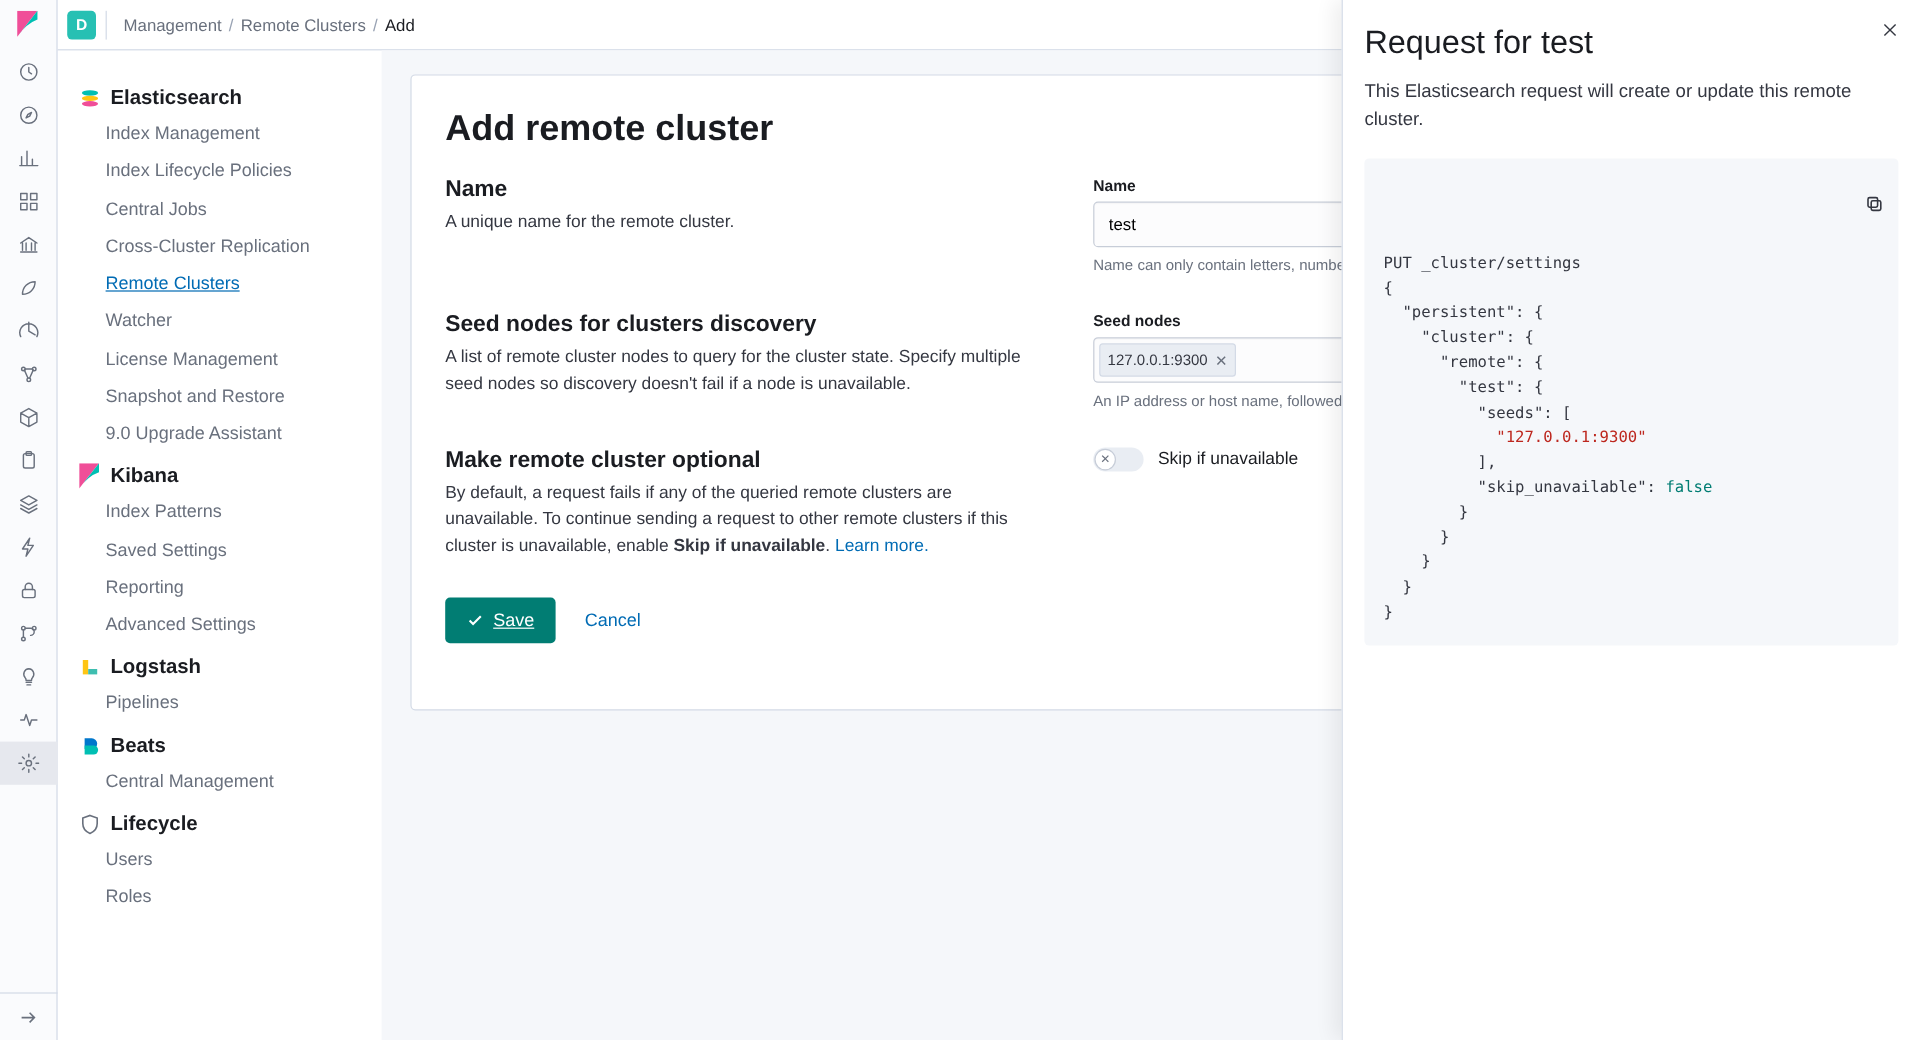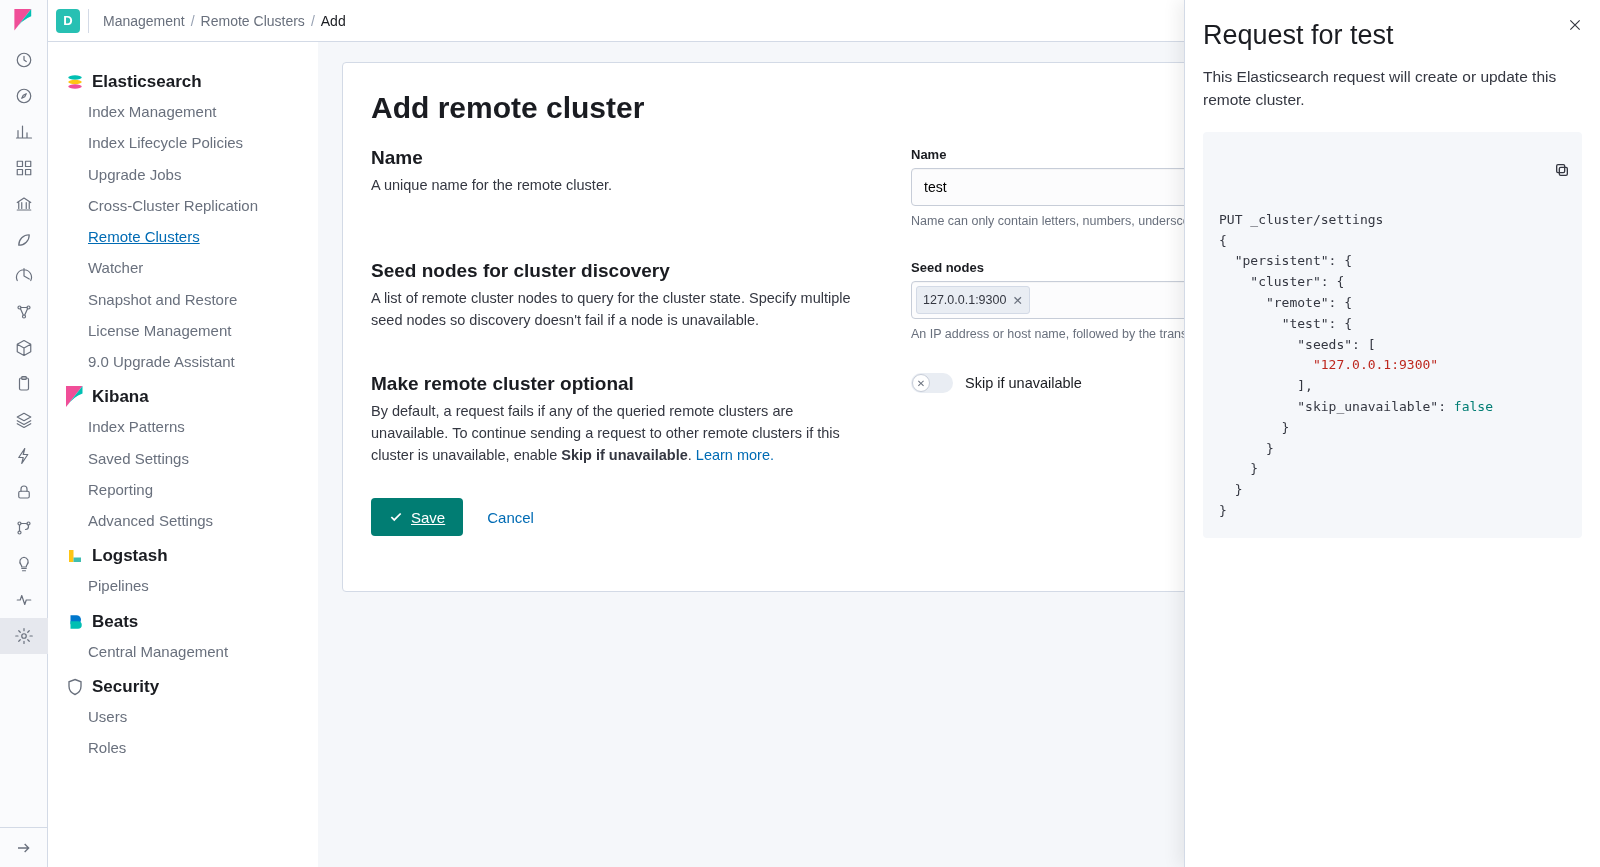--- a/index.html
+++ b/index.html
@@ -51,21 +51,21 @@
 .switch-row { display: flex; align-items: center; gap: 12px; }
 .switch { position: relative; width: 42px; height: 20px; background: #e9edf3; border-radius: 10px; cursor: pointer; }
 .switch-thumb { position: absolute; left: 1px; top: 1px; width: 18px; height: 18px; background: #fff; border: 1px solid #c7cdd8; border-radius: 50%; display: flex; align-items: center; justify-content: center; font-size: 10px; color: #69707d; }
 .switch-label { font-size: 14.5px; color: #1a1c21; }
 
 .buttons { display: flex; gap: 24px; align-items: center; margin-top: 4px; }
 .btn-primary { background: #017d73; color: #fff; border: none; border-radius: 4px; height: 38px; padding: 0 18px; font-size: 15px; font-weight: 500; display: inline-flex; align-items: center; gap: 8px; cursor: pointer; text-decoration: underline; }
 .btn-text { color: #006bb4; background: none; border: none; font-size: 15px; cursor: pointer; }
 
 
-.flyout { position: absolute; right: 0; top: 0; width: 416px; height: 867px; background: #fff; border-left: 1px solid #d3dae6; box-shadow: -6px 0 16px rgba(0,0,0,0.07); padding: 20px 18px; }
+.flyout { position: absolute; right: 0; top: 0; width: 482px; height: 867px; background: #fff; border-left: 1px solid #d3dae6; box-shadow: -6px 0 16px rgba(0,0,0,0.07); padding: 20px 18px; }
 .flyout-close { position: absolute; right: 18px; top: 18px; cursor: pointer; color: #343741; }
 .flyout-title { font-size: 27px; font-weight: 500; color: #1a1c21; margin-bottom: 14px; }
 .flyout-desc { font-size: 15.5px; color: #343741; line-height: 1.5; margin-bottom: 20px; }
 .code-block { background: #f5f7fa; border-radius: 4px; padding: 16px 16px; font-family: ui-monospace, SFMono-Regular, Menlo, Consolas, monospace; font-size: 13px; line-height: 1.6; color: #343741; white-space: pre; position: relative; overflow: auto; }
 .code-copy { position: absolute; right: 12px; top: 10px; cursor: pointer; color: #343741; }
 .tok-key { color: #343741; }
 .tok-str { color: #bd271e; }
 .tok-bool { color: #017d73; }
 
 .kibana-logo svg { width: 20px; height: 24px; }
@@ -204,26 +204,26 @@
         <svg viewBox="0 0 24 24">
           <ellipse cx="12" cy="6" rx="9" ry="3" fill="#00bfb3"></ellipse>
           <ellipse cx="12" cy="12" rx="9" ry="3" fill="#fec514"></ellipse>
           <ellipse cx="12" cy="18" rx="9" ry="3" fill="#f04e98"></ellipse>
         </svg>
       </span>
       <span>Elasticsearch</span>
     </div>
     <a class="sidenav-link">Index Management</a>
     <a class="sidenav-link">Index Lifecycle Policies</a>
-    <a class="sidenav-link">Upgrade Jobs</a>
+    <a class="sidenav-link">Central Jobs</a>
     <a class="sidenav-link">Cross-Cluster Replication</a>
     <a class="sidenav-link active">Remote Clusters</a>
     <a class="sidenav-link">Watcher</a>
+    <a class="sidenav-link">License Management</a>
     <a class="sidenav-link">Snapshot and Restore</a>
-    <a class="sidenav-link">License Management</a>
     <a class="sidenav-link">9.0 Upgrade Assistant</a>
     <div class="sidenav-section-title">
       <span class="secicon">
         <svg viewBox="0 0 24 30">
           <polygon points="0,0 22,0 0,28" fill="#f04e98"></polygon>
           <path d="M0 28 L22 0 L22 10 Q10 14 0 28 Z" fill="#00bfb3"></path>
         </svg>
       </span>
       <span>Kibana</span>
     </div>
@@ -250,21 +250,21 @@
       </span>
       <span>Beats</span>
     </div>
     <a class="sidenav-link">Central Management</a>
     <div class="sidenav-section-title">
       <span class="secicon">
         <svg viewBox="0 0 24 24" fill="none" stroke="#69707d" stroke-width="1.8">
           <path d="M12 2l8 3v6c0 5-3 9-8 11-5-2-8-6-8-11V5z"></path>
         </svg>
       </span>
-      <span>Security</span>
+      <span>Lifecycle</span>
     </div>
     <a class="sidenav-link">Users</a>
     <a class="sidenav-link">Roles</a>
   </div>
 
 <div class="page">
   <div class="panel">
     <h1 class="page-title">Add remote cluster</h1>
 
     <div class="form-row">
@@ -274,21 +274,21 @@
       </div>
       <div class="form-right">
         <div class="field-label">Name</div>
         <input class="field-input" value="test" style="">
         <div class="field-hint">Name can only contain letters, numbers, underscores, and dashes.</div>
       </div>
     </div>
 
     <div class="form-row">
       <div class="form-left">
-        <div class="section-label">Seed nodes for cluster discovery</div>
+        <div class="section-label">Seed nodes for clusters discovery</div>
         <div class="section-help">A list of remote cluster nodes to query for the cluster state. Specify multiple seed nodes so discovery doesn't fail if a node is unavailable.</div>
       </div>
       <div class="form-right">
         <div class="field-label">Seed nodes</div>
         <div class="combo-box" id="seed-combo">
             <span class="pill">
               <span>127.0.0.1:9300</span>
               <span class="pill-x">✕</span>
             </span>
           </div>

